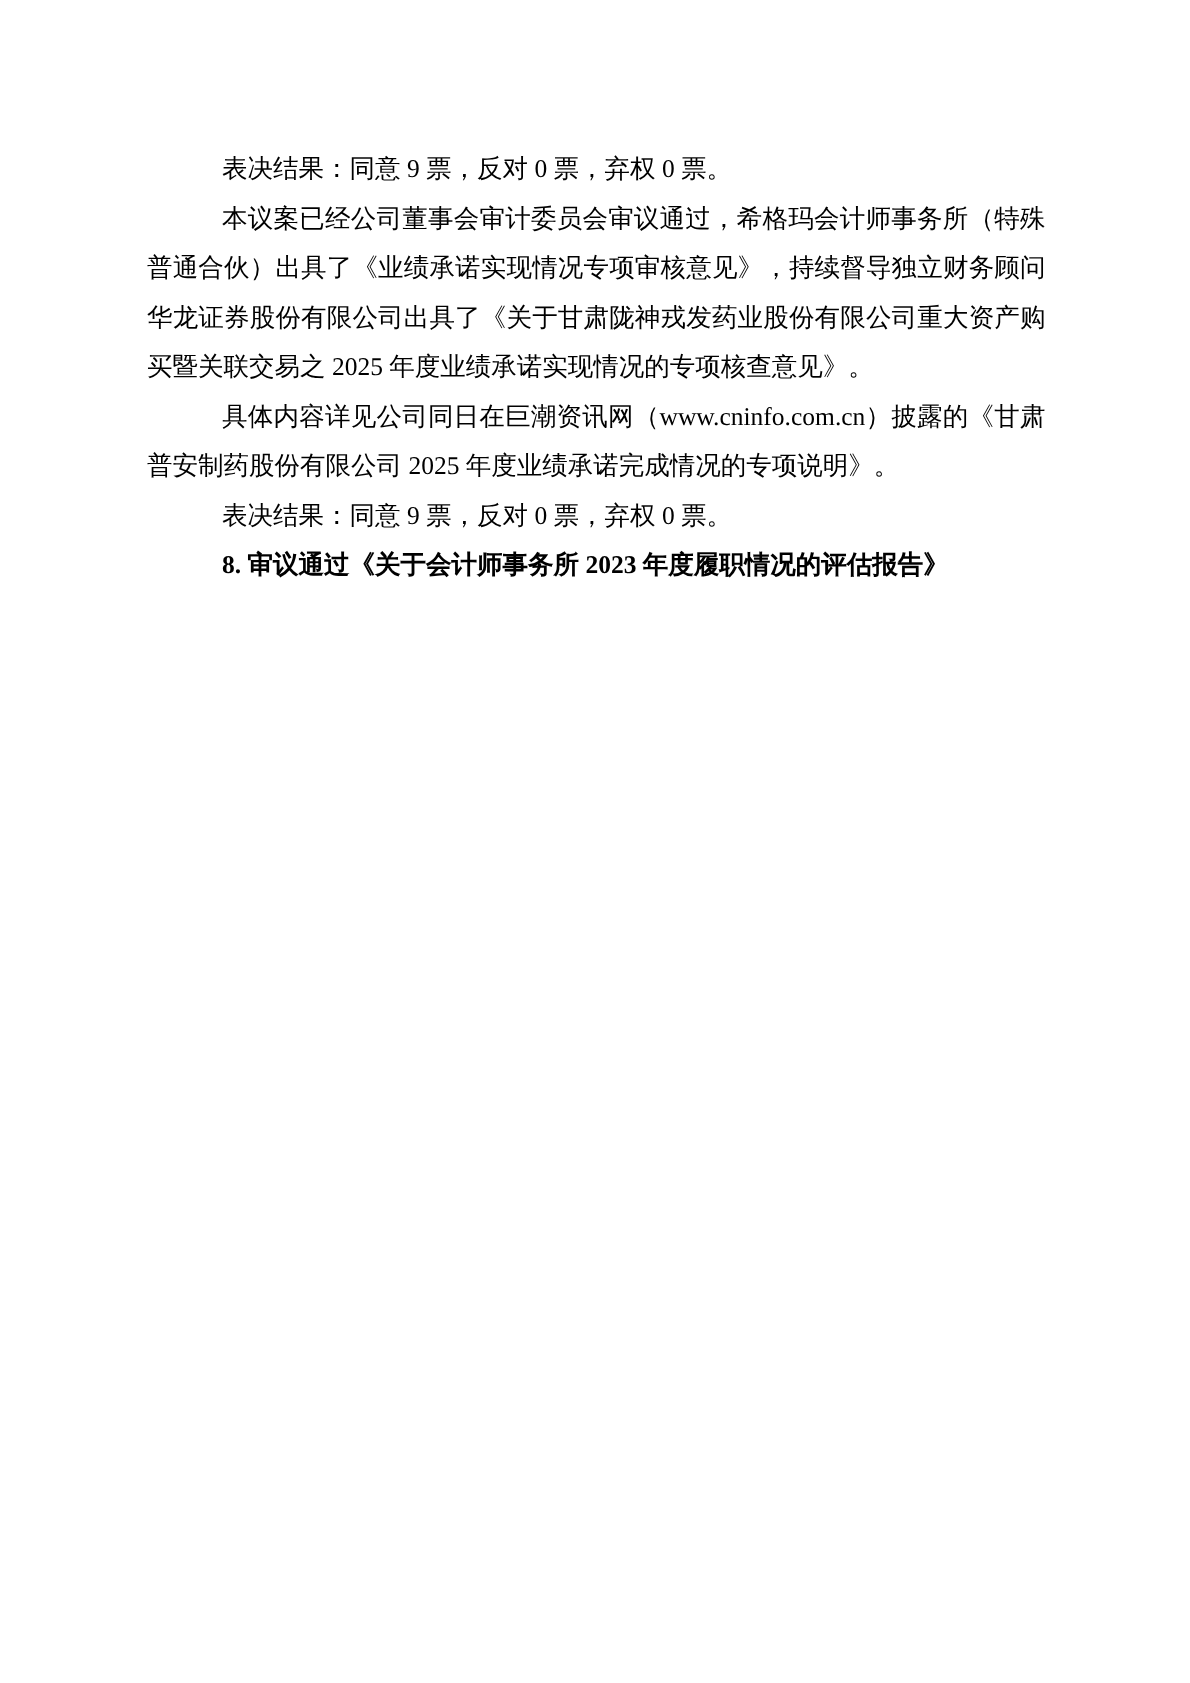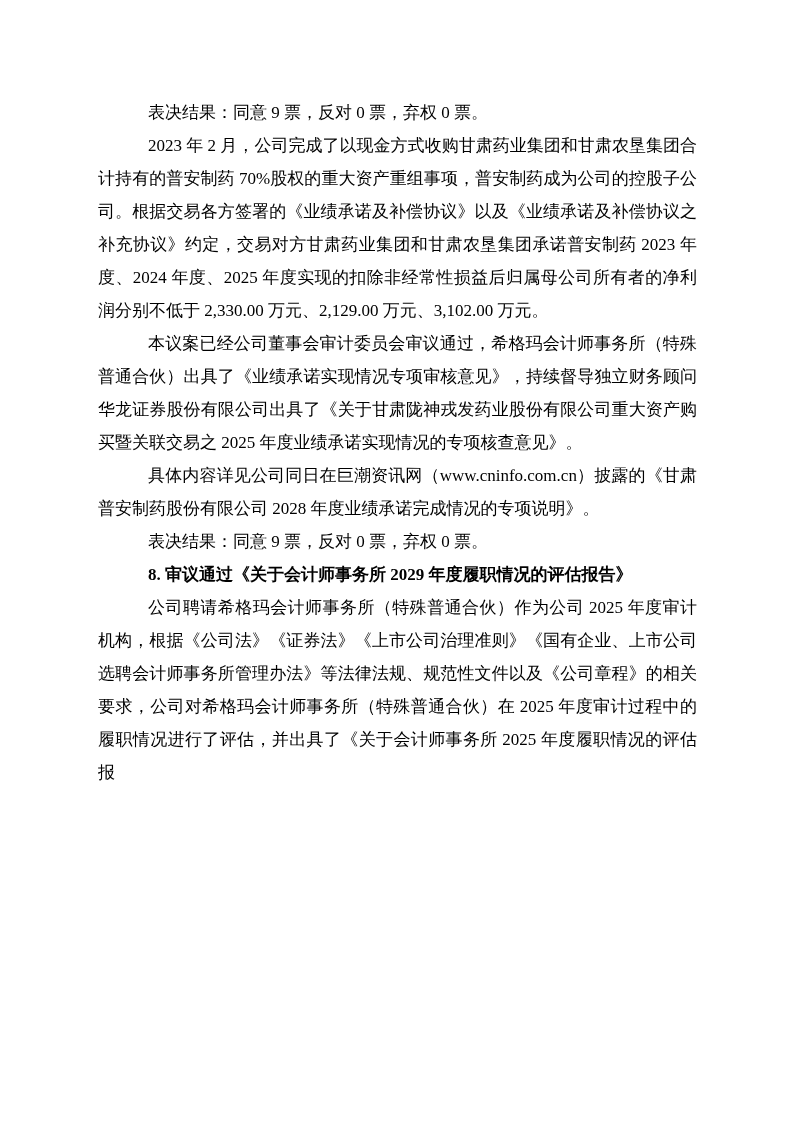--- a/index.html
+++ b/index.html
@@ -31,20 +31,18 @@
   .doc-body p.heading {
     font-weight: bold;
   }
 </style>
 </head>
 <body>
 
 <div class="page">
   <div class="doc-body">
     <p>表决结果：同意 9 票，反对 0 票，弃权 0 票。</p>
-    <p>2023 年 2 月，公司完成了以现金方式收购甘肃药业集团和甘肃农垦集团合计持有的普安制药 70%股权的重大资产重组事项，普安制药成为公司的控股子公司。根据交易各方签署的《业绩承诺及补偿协议》以及《业绩承诺及补偿协议之补充协议》约定，交易对方甘肃药业集团和甘肃农垦集团承诺普安制药 2023 年度、2024 年度、2025 年度实现的扣除非经常性损益后归属母公司所有者的净利润分别不低于 2,330.00 万元、2,129.00 万元、3,102.00 万元。</p>
     <p>本议案已经公司董事会审计委员会审议通过，希格玛会计师事务所（特殊普通合伙）出具了《业绩承诺实现情况专项审核意见》，持续督导独立财务顾问华龙证券股份有限公司出具了《关于甘肃陇神戎发药业股份有限公司重大资产购买暨关联交易之 2025 年度业绩承诺实现情况的专项核查意见》。</p>
-    <p>具体内容详见公司同日在巨潮资讯网（www.cninfo.com.cn）披露的《甘肃普安制药股份有限公司 2028 年度业绩承诺完成情况的专项说明》。</p>
+    <p>具体内容详见公司同日在巨潮资讯网（www.cninfo.com.cn）披露的《甘肃普安制药股份有限公司 2025 年度业绩承诺完成情况的专项说明》。</p>
     <p>表决结果：同意 9 票，反对 0 票，弃权 0 票。</p>
-    <p class="heading">8. 审议通过《关于会计师事务所 2029 年度履职情况的评估报告》</p>
-    <p>公司聘请希格玛会计师事务所（特殊普通合伙）作为公司 2025 年度审计机构，根据《公司法》《证券法》《上市公司治理准则》《国有企业、上市公司选聘会计师事务所管理办法》等法律法规、规范性文件以及《公司章程》的相关要求，公司对希格玛会计师事务所（特殊普通合伙）在 2025 年度审计过程中的履职情况进行了评估，并出具了《关于会计师事务所 2025 年度履职情况的评估报</p>
+    <p class="heading">8. 审议通过《关于会计师事务所 2023 年度履职情况的评估报告》</p>
   </div>
 </div>
 
 </body></html>

